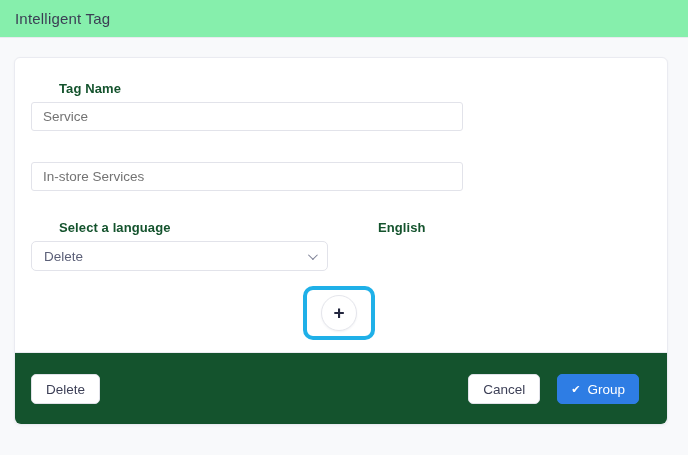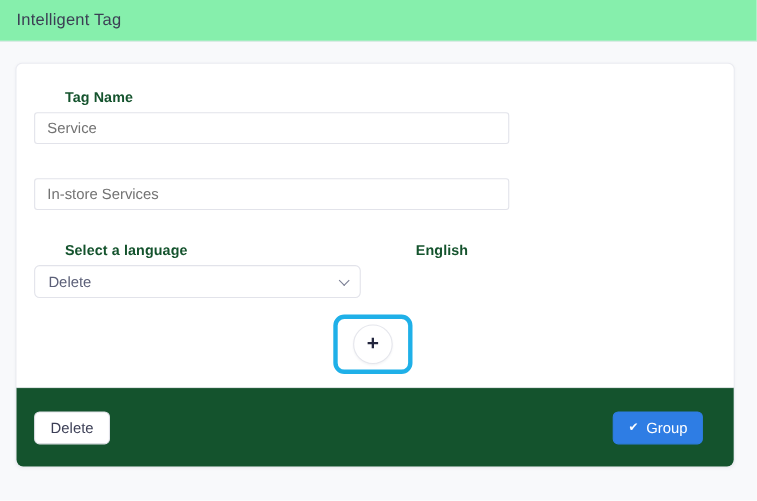--- a/index.html
+++ b/index.html
@@ -208,20 +208,21 @@
           <button class="add-btn">
             <span class="plus">+</span>
           </button>
         </div>
       </div>
 
     </div>
 
     <div class="card-footer">
       <button class="btn btn-light btn-delete">Delete</button>
+      <button class="btn btn-light btn-cancel">Cancel</button>
       <button class="btn btn-save">
         <span class="check">✔</span>
         <span>Group</span>
       </button>
     </div>
 
   </div>
 </div>
 
 </body></html>

